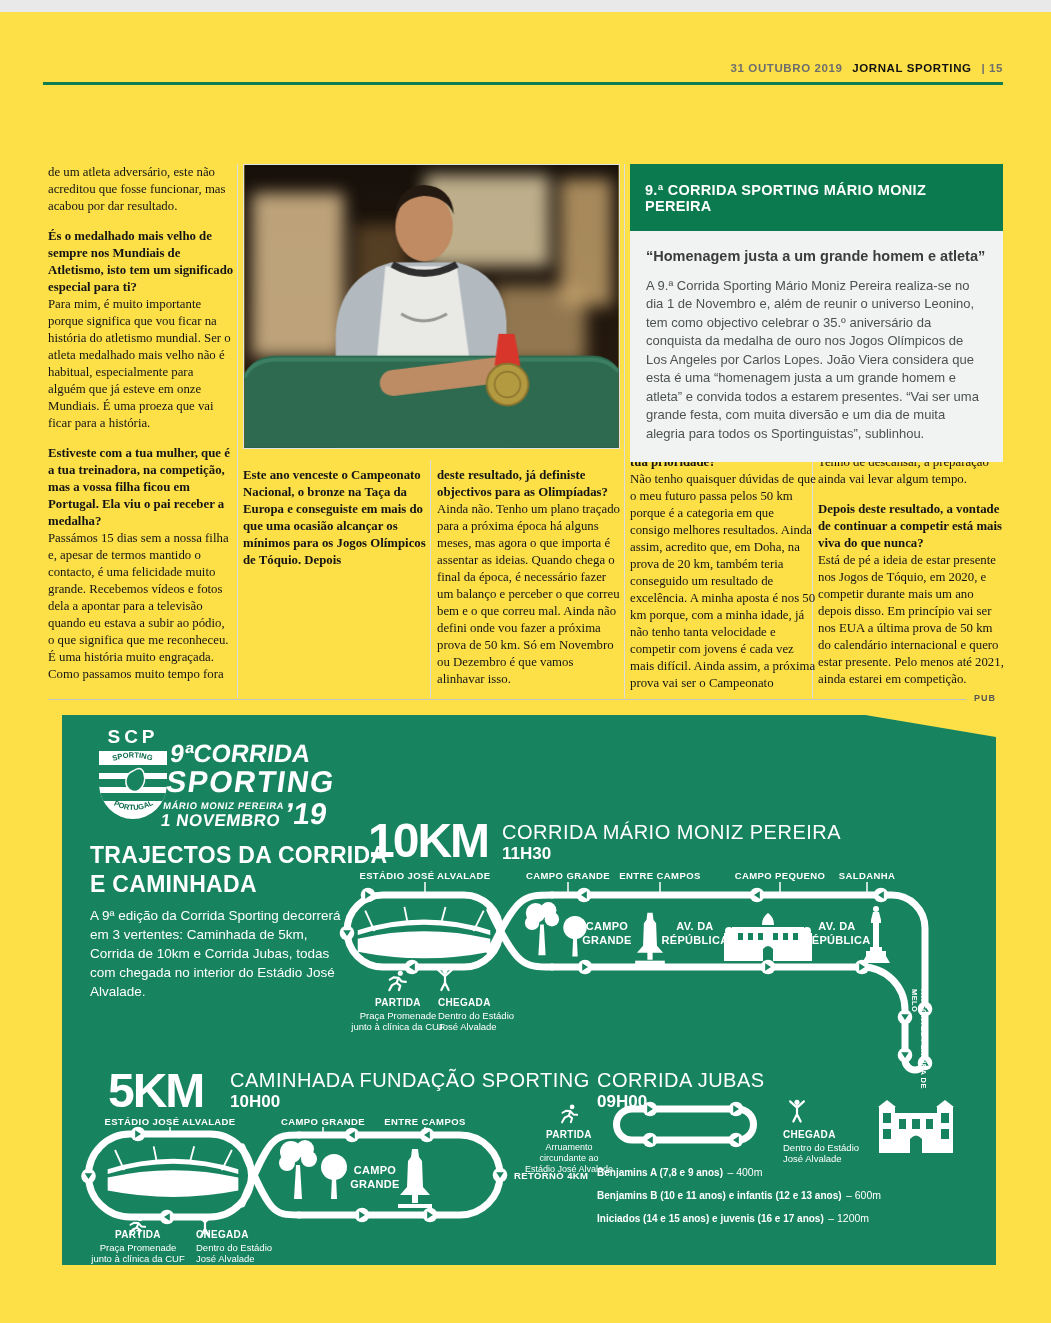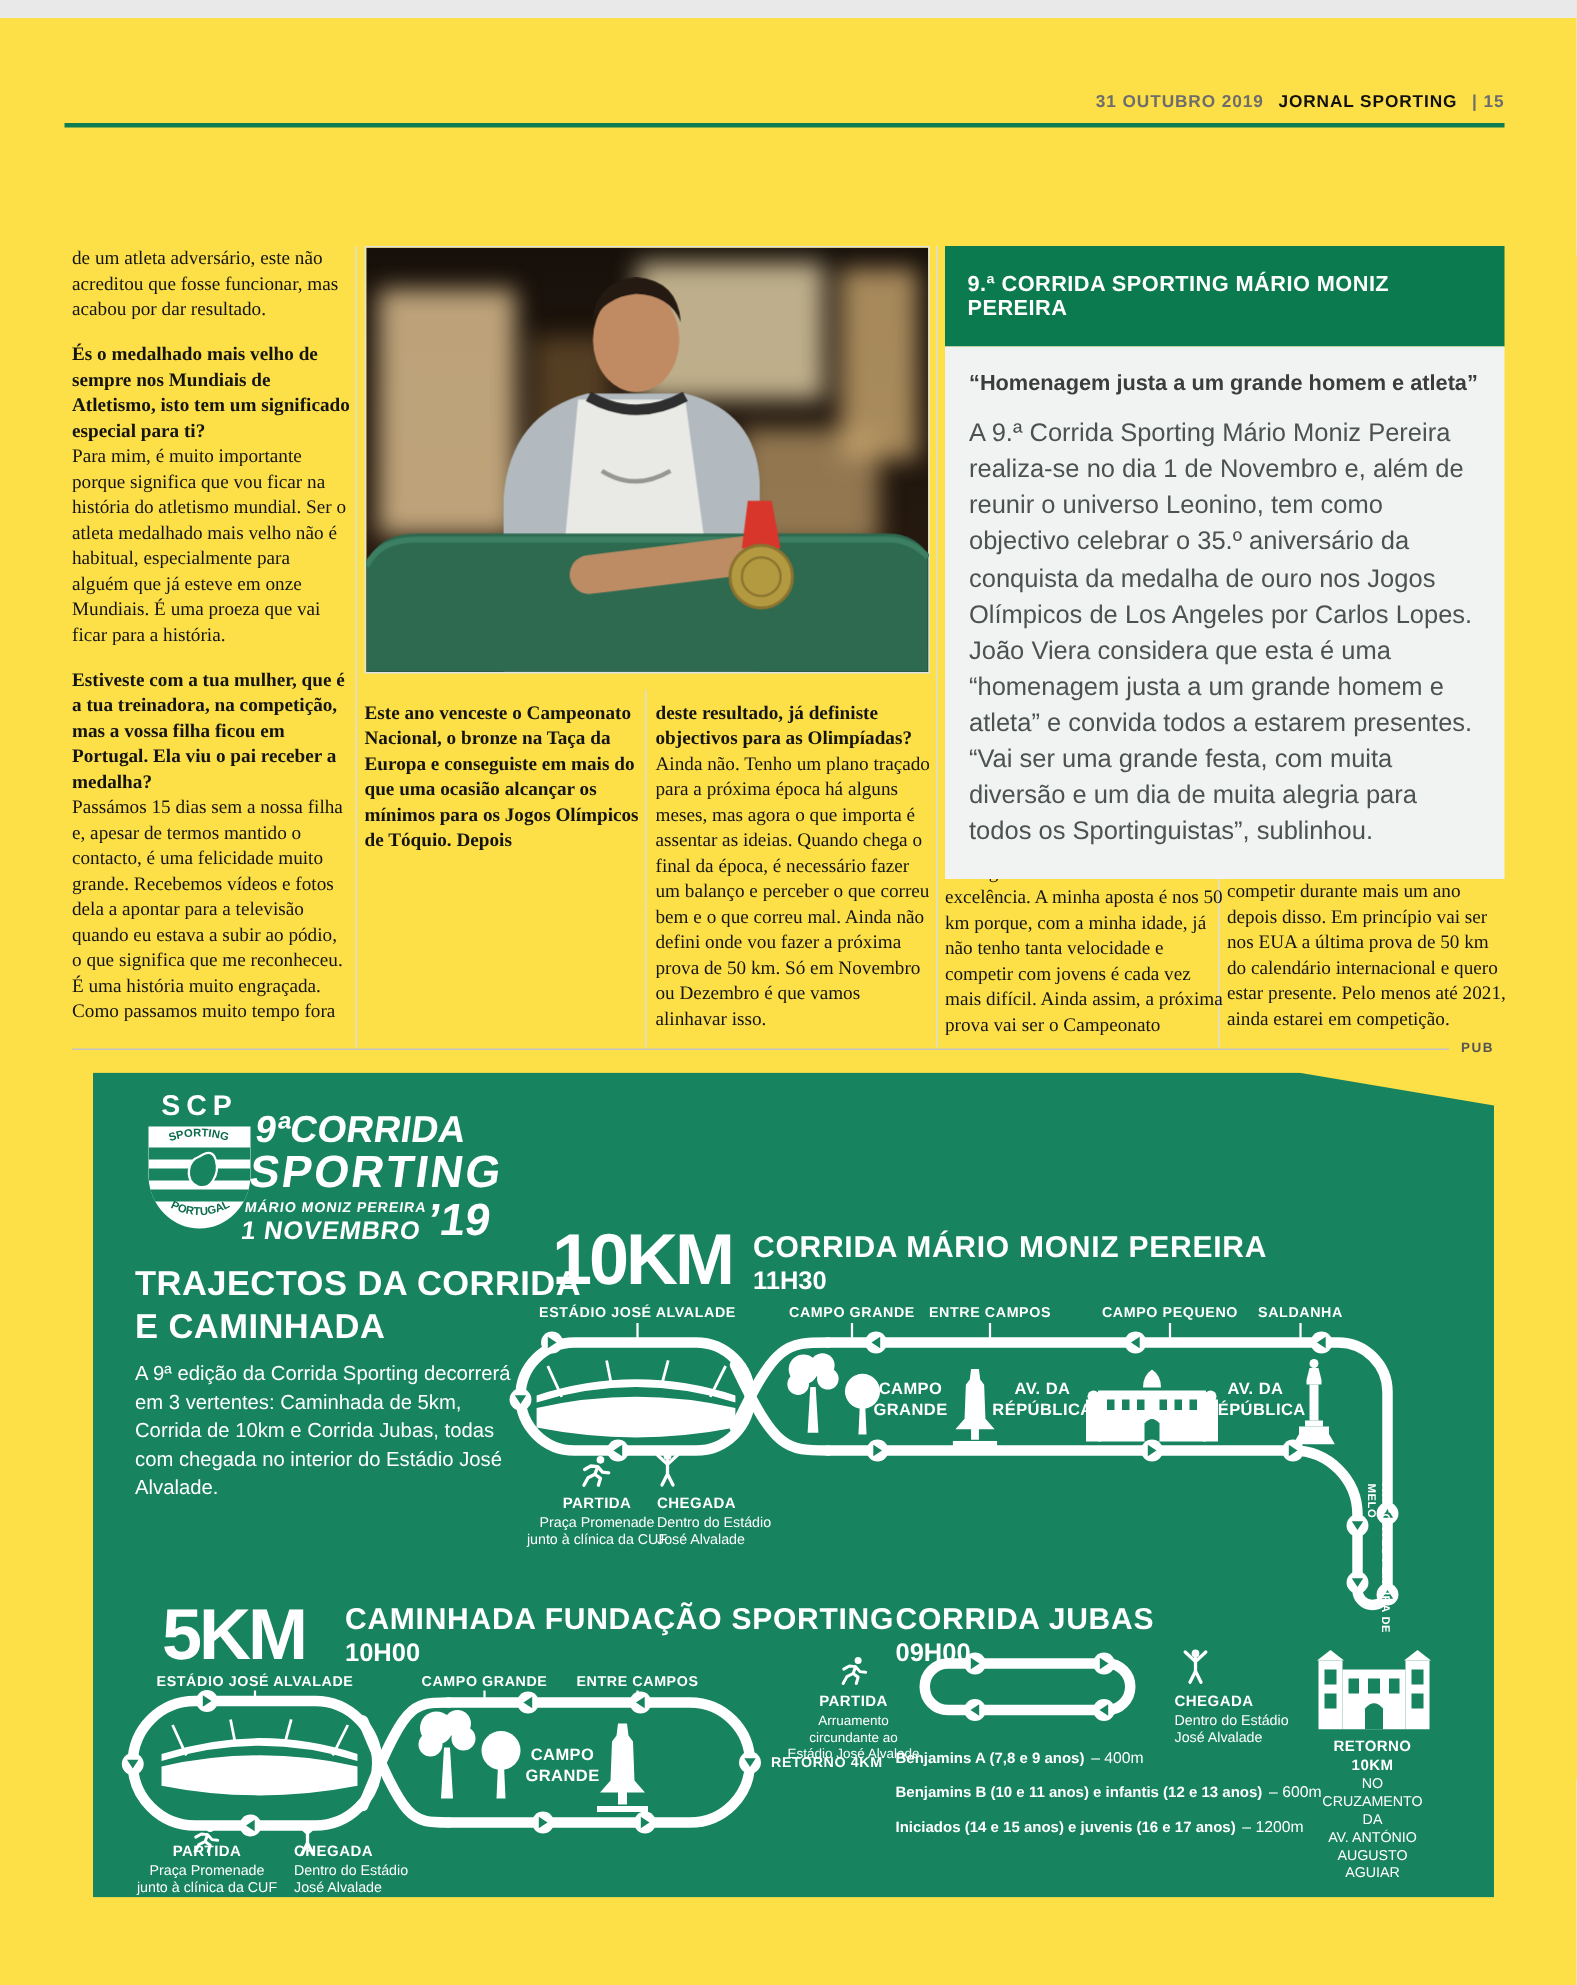--- a/index.html
+++ b/index.html
@@ -23,21 +23,21 @@
             font-size:9px;font-weight:bold;letter-spacing:1px;color:#555;}
   
   .photo{position:absolute;left:243px;top:152px;width:377px;height:285px;border:1px solid #e2e2e2;
          box-sizing:border-box;overflow:hidden;}
   
   .newsbox{position:absolute;left:630px;top:152px;width:373px;font-family:"Liberation Sans",sans-serif;}
   .newsbox-bar{background:#0B7B4F;color:#fff;font-weight:bold;font-size:14.5px;letter-spacing:.3px;
                padding:18px 15px 17px;}
   .newsbox-body{background:#F1F2F2;padding:17px 16px 19px;}
   .newsbox-quote{font-weight:bold;font-size:14.5px;color:#3c3c3c;margin:0 0 13px;}
-  .newsbox-text{font-size:17px;color:#4c524f;line-height:1.42;margin:0;}
+  .newsbox-text{font-size:13px;color:#4c524f;line-height:1.42;margin:0;}
   
   .info{position:absolute;left:62px;top:703px;width:934px;height:550px;background:#17835F;color:#fff;
         font-family:"Liberation Sans",sans-serif;
         clip-path:polygon(0 0,86% 0,100% 4%,100% 100%,0 100%);}
   .info svg.map{position:absolute;left:0;top:0;width:934px;height:550px;}
   .il{position:absolute;z-index:2;line-height:1.25;}
   .ctr{transform:translateX(-50%);text-align:center;}
   .pre{white-space:pre-line;}
   .stn{font-weight:bold;font-size:9.5px;letter-spacing:.4px;}
   .small{font-size:11px;font-weight:bold;letter-spacing:.3px;}
@@ -47,21 +47,21 @@
   .logo1{font-size:25px;font-weight:bold;letter-spacing:0;}
   .logo2{font-size:30px;font-weight:bold;letter-spacing:1.5px;margin-top:-3px;}
   .logo3row{display:flex;align-items:flex-start;margin-top:1px;}
   .logo3{font-size:9.5px;font-weight:bold;letter-spacing:.6px;}
   .logo4{font-size:17px;font-weight:bold;letter-spacing:.5px;}
   .logoyear{font-size:30px;font-weight:bold;margin-left:2px;line-height:.9;}
   .iheading{position:absolute;left:28px;top:126px;font-size:23px;font-weight:bold;
             letter-spacing:.3px;line-height:1.25;z-index:2;}
   .iintro{position:absolute;left:28px;top:192px;width:252px;font-size:13.5px;line-height:1.4;z-index:2;}
   .dist-big{position:absolute;font-size:48px;font-weight:bold;letter-spacing:-2px;z-index:2;}
-  .race-name{position:absolute;font-size:20px;font-weight:bold;letter-spacing:.5px;z-index:2;}
+  .race-name{position:absolute;font-size:20px;font-weight:normal;letter-spacing:.5px;z-index:2;}
   .race-time{position:absolute;font-size:17px;font-weight:bold;z-index:2;}
   .vert{position:absolute;left:848px;top:274px;height:104px;writing-mode:vertical-rl;
         font-size:7.5px;font-weight:bold;letter-spacing:.4px;z-index:2;}
   .cat{margin-bottom:3px;white-space:nowrap;}
   .cat .lab{font-weight:bold;font-size:10px;}
   .cat .dst{font-size:10.5px;}
 </style>
 </head>
 <body>
 
@@ -394,25 +394,20 @@
       <div class="pc-title">PARTIDA</div>
       <div class="pc-desc pre">Praça Promenade
 junto à clínica da CUF</div>
     </div>
     <div class="il" style="left:376px;top:282px;">
       <div class="pc-title">CHEGADA</div>
       <div class="pc-desc pre">Dentro do Estádio
 José Alvalade</div>
     </div>
 
-    <div class="il ctr" style="left:853px;top:444px;">
-      <div class="pc-title">RETORNO 10KM</div>
-      <div class="pc-desc pre">NO CRUZAMENTO DA
-AV. ANTÓNIO AUGUSTO AGUIAR</div>
-    </div>
 
     <div class="dist-big" style="left:46px;top:348px;">5KM</div>
     <div class="race-name" style="left:168px;top:354px;">CAMINHADA FUNDAÇÃO SPORTING</div>
     <div class="race-time" style="left:168px;top:377px;">10H00</div>
 
     <div class="il ctr stn" style="left:108px;top:401px;">ESTÁDIO JOSÉ ALVALADE</div>
     <div class="il ctr stn" style="left:261px;top:401px;">CAMPO GRANDE</div>
     <div class="il ctr stn" style="left:363px;top:401px;">ENTRE CAMPOS</div>
     <div class="il ctr small pre" style="left:313px;top:449px;">CAMPO
 GRANDE</div>

